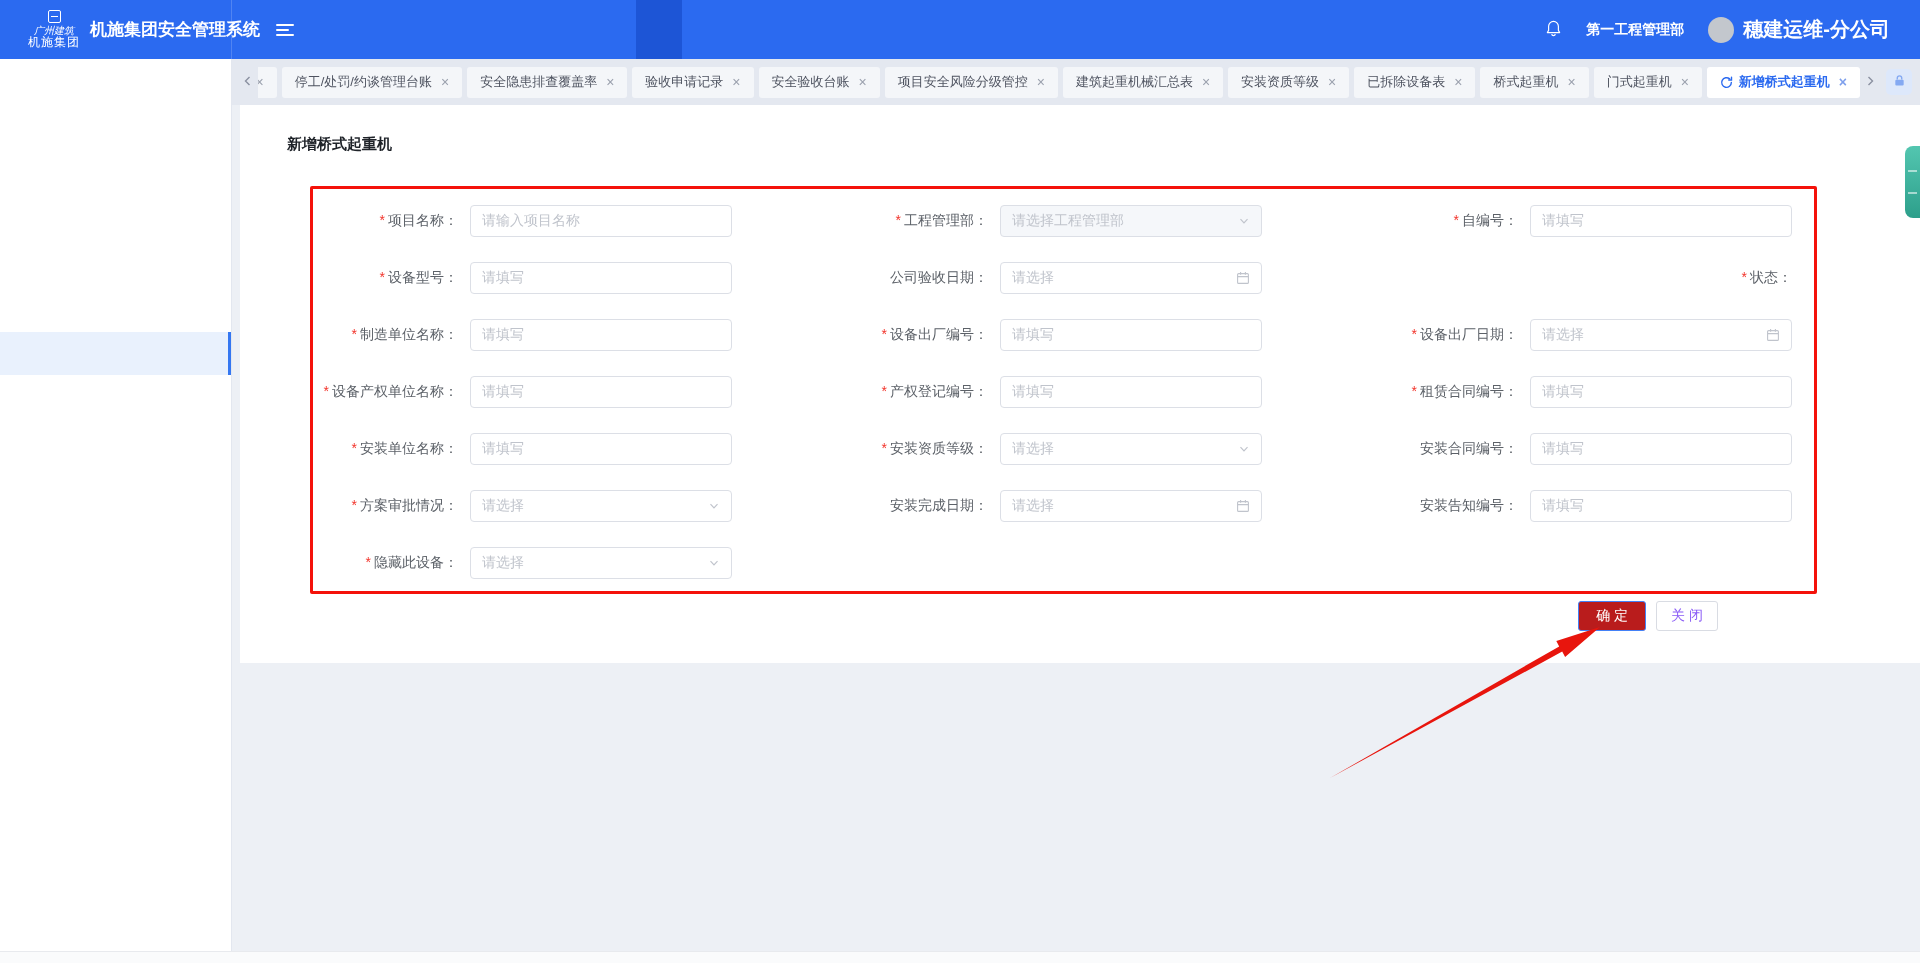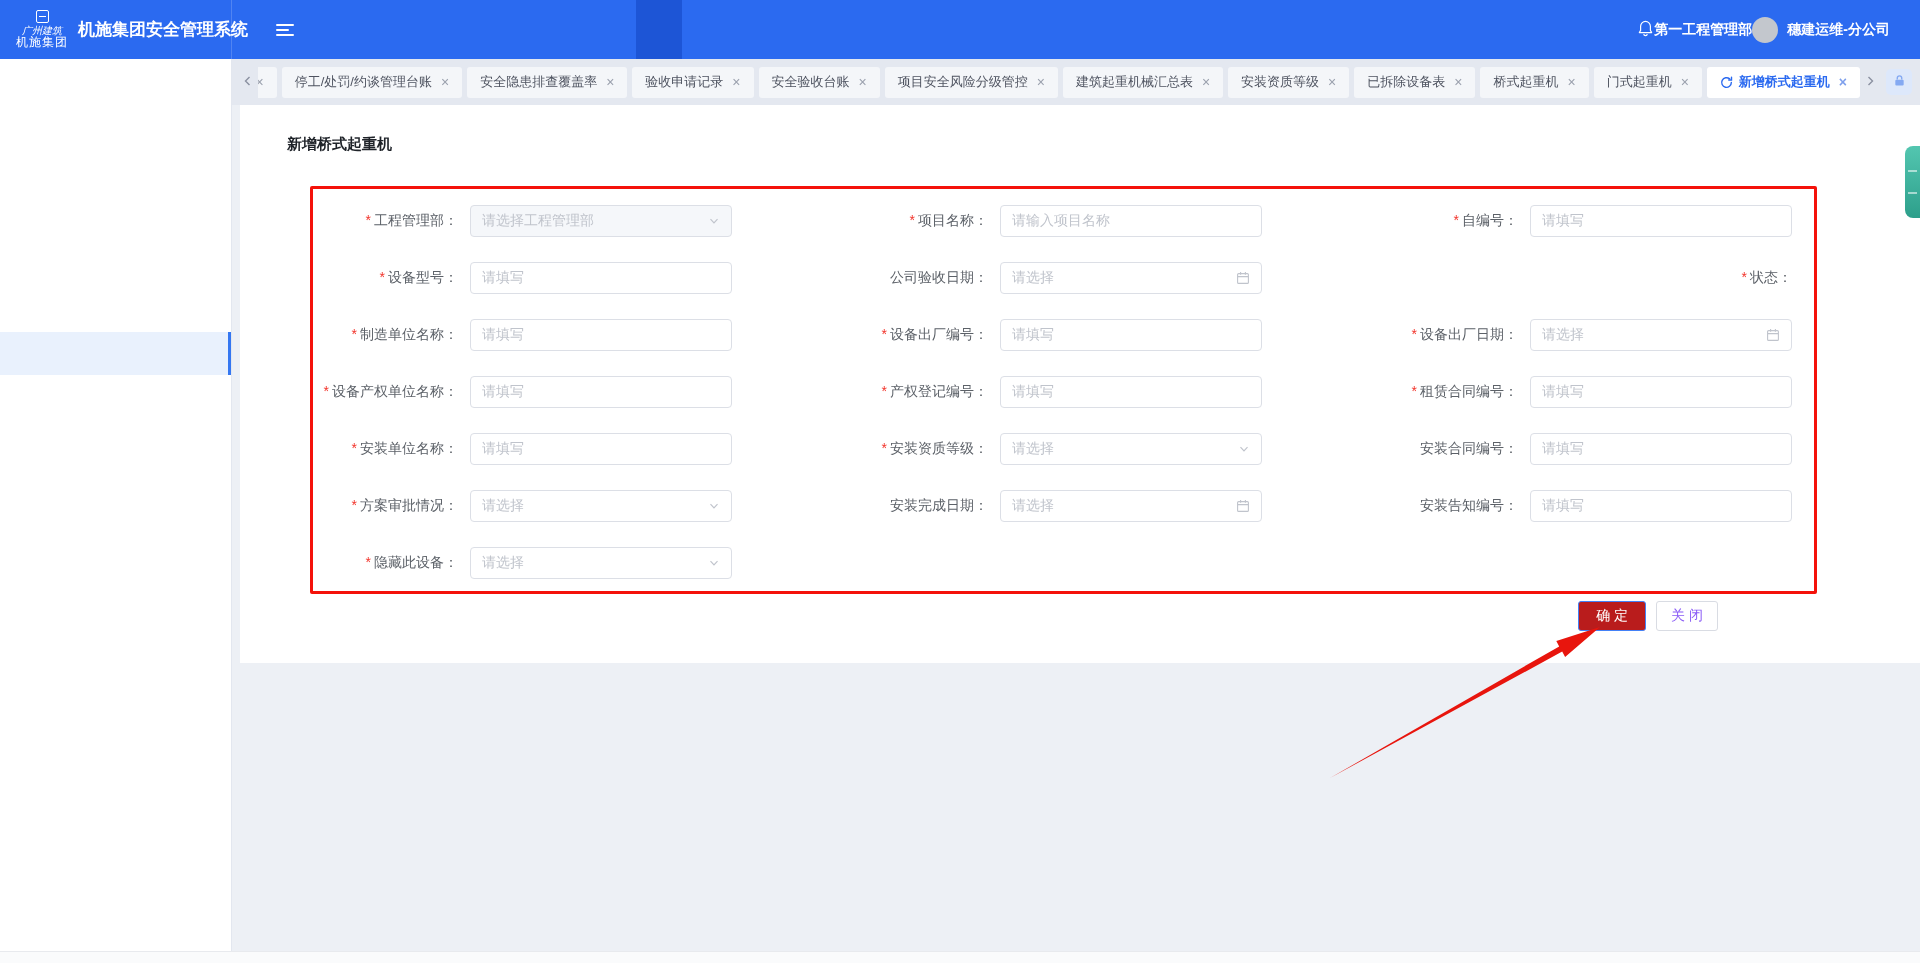--- a/index.html
+++ b/index.html
@@ -1,40 +1,40 @@
 <!DOCTYPE html>
 <html><head>
 <meta charset="utf-8">
 <style>
   * { margin:0; padding:0; box-sizing:border-box; }
   html,body { width:1920px; height:963px; }
   body { position:relative; overflow:hidden; background:#edf0f5; font-family:"Liberation Sans","DejaVu Sans",sans-serif; font-size:14px; color:#333; }
 
   
   .header { position:absolute; left:0; top:0; width:1920px; height:59px; background:#2b6af0; display:flex; align-items:stretch; z-index:30; }
-  .logo-area { width:232px; display:flex; align-items:center; gap:10px; padding-left:16px; border-right:1px solid rgba(255,255,255,.18); }
+  .logo-area { width:232px; display:flex; align-items:center; gap:10px; padding-left:28px; border-right:1px solid rgba(255,255,255,.18); }
   .logo-emblem { display:flex; flex-direction:column; align-items:center; line-height:1.1; color:#fff; }
   .logo-mark { width:13px; height:13px; border:1.5px solid #fff; border-radius:2px; margin-bottom:2px; position:relative; }
   .logo-mark::after { content:""; position:absolute; left:2px; right:2px; top:5px; border-top:1.5px solid #fff; }
   .logo-line1 { font-size:10px; font-style:italic; white-space:nowrap; }
   .logo-line2 { font-size:12px; letter-spacing:1px; white-space:nowrap; }
   .app-title { color:#fff; font-size:17px; font-weight:bold; white-space:nowrap; }
   .collapse-btn { display:flex; align-items:center; padding:0 20px 0 44px; cursor:pointer; }
   .collapse-btn .bars { width:18px; }
   .collapse-btn .bars span { display:block; height:2px; background:#fff; border-radius:1px; margin:3px 0; }
   .collapse-btn .bars span:nth-child(2){ width:13px; }
   .menu { display:flex; align-items:stretch; }
   .menu .menu-item { display:flex; align-items:center; padding:0 23px; color:#fff; font-size:15px; font-weight:600; cursor:pointer; white-space:nowrap; }
   .menu .menu-item.active { background:#1d55d6; }
-  .header-right { margin-left:auto; display:flex; align-items:center; padding-right:30px; }
+  .header-right { margin-left:auto; display:flex; align-items:center; gap:24px; padding-right:30px; }
   .bell { display:flex; align-items:center; cursor:pointer; }
   .dept { color:#fff; font-size:14px; font-weight:600; white-space:nowrap; cursor:pointer; }
   .user-wrap { display:flex; align-items:center; gap:9px; cursor:pointer; }
   .avatar { width:26px; height:26px; border-radius:50%; background:#c3c7cd; }
-  .username { color:#fff; font-size:14px; font-weight:600; white-space:nowrap; }
+  .username { color:#fff; font-size:20px; font-weight:600; white-space:nowrap; }
 
   
   .sidebar { position:absolute; left:0; top:59px; width:232px; height:892px; background:#fff; border-right:1px solid #e3e7ef; padding-top:15px; z-index:20; }
   .side-item { height:43px; line-height:43px; padding-left:38px; font-size:14px; color:#515a6e; cursor:pointer; white-space:nowrap; }
   .side-item.active { background:#e9f1fd; color:#3577f1; border-right:3px solid #3577f1; font-weight:500; }
 
   
   .tabbar { position:absolute; left:232px; top:59px; width:1688px; height:46px; background:#e4e8f0; display:flex; align-items:center; padding:0 8px 0 6px; z-index:10; }
   .tab-scroll { color:#8a90a0; display:flex; align-items:center; padding:0 4px; cursor:pointer; flex:0 0 auto; }
   .tabs-viewport { flex:1 1 auto; overflow:hidden; display:flex; justify-content:flex-end; min-width:0; }
@@ -234,40 +234,40 @@
     </span>
   </div>
 </div>
 
 <div class="card">
   <div class="page-title">新增桥式起重机</div>
 
   <div class="highlight-box">
     <div class="form-grid">
 
-    <div class="field required disabled t-select">
+    <div class="field required t-text">
+          <label class="flabel"><span class="star">*</span><span>项目名称：</span></label>
+          <div class="control">
+            <span class="ph">请输入项目名称</span>
+
+          </div>
+        </div>
+        <div class="field required disabled t-select">
           <label class="flabel"><span class="star">*</span><span>工程管理部：</span></label>
           <div class="control">
             <span class="ph">请选择工程管理部</span>
             <span class="cicon sel">
               <svg width="12" height="12" viewBox="0 0 12 12" fill="none" stroke="currentColor" stroke-width="1.2">
                 <path d="M2.5 4.2 6 7.8l3.5-3.6"></path>
               </svg>
             </span>
 
           </div>
         </div>
         <div class="field required t-text">
-          <label class="flabel"><span class="star">*</span><span>项目名称：</span></label>
-          <div class="control">
-            <span class="ph">请输入项目名称</span>
-
-          </div>
-        </div>
-        <div class="field required t-text">
           <label class="flabel"><span class="star">*</span><span>自编号：</span></label>
           <div class="control">
             <span class="ph">请填写</span>
 
           </div>
         </div>
         <div class="field required t-text">
           <label class="flabel"><span class="star">*</span><span>设备型号：</span></label>
           <div class="control">
             <span class="ph">请填写</span>

